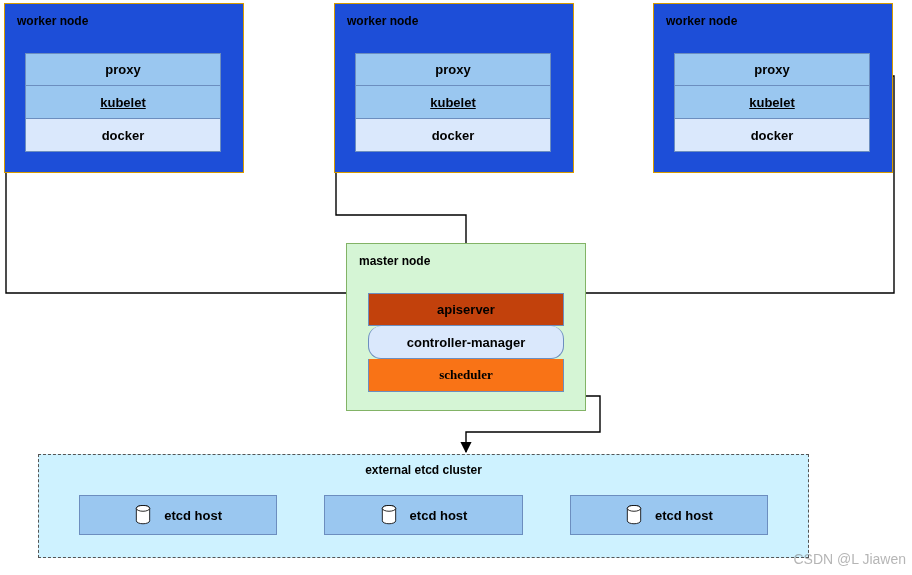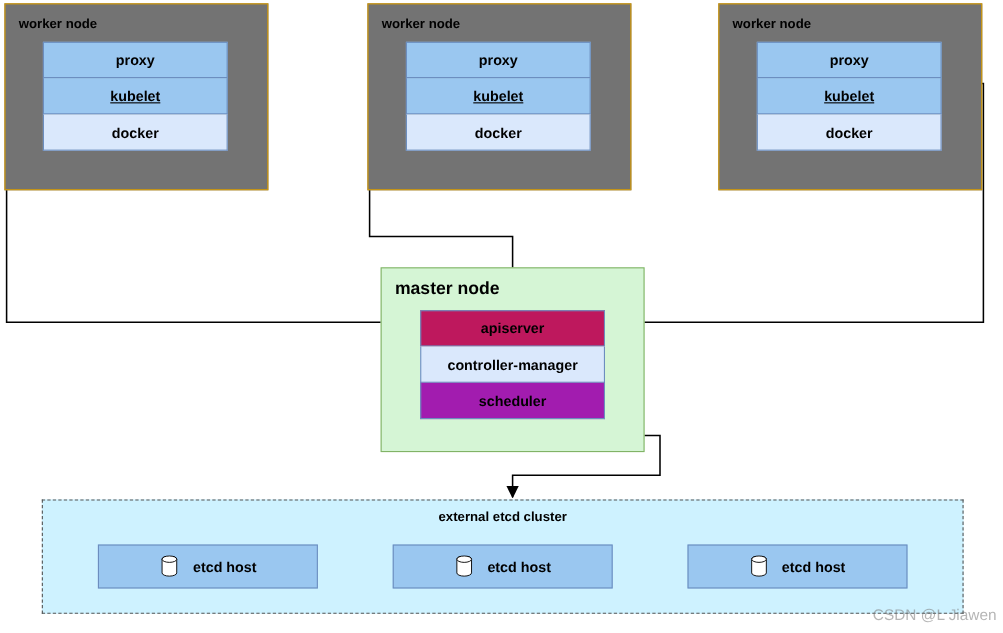--- a/index.html
+++ b/index.html
@@ -2,48 +2,48 @@
 <html><head>
   <meta charset="utf-8">
   <style>
     * { box-sizing: border-box; margin: 0; padding: 0; }
     body { width: 912px; height: 575px; position: relative; font-family: Arial, sans-serif; font-size: 12px; background: #fff; }
     
     .worker-node {
       position: absolute;
       width: 240px;
       height: 170px;
-      background: #737373;
+      background: #1d4ed8;
       border: 1px solid #d79b00;
       padding: 8px 10px 8px 8px;
     }
     .worker-title { font-weight: bold; font-size: 12px; padding: 2px 4px 10px 4px; }
-    .stack { margin: 0 auto; width: 168px; }
+    .stack { margin: 15px auto; width: 196px; }
     .row { border: 1px solid #6c8ebf; height: 33px; display: flex; align-items: center; justify-content: center; font-weight: bold; font-size: 13px; }
     .row.proxy { background: #9ac7f0; }
     .row.kubelet { background: #9ac7f0; border-top: none; text-decoration: underline; }
     .row.docker { background: #dae8fc; border-top: none; }
     
     .master-node {
       position: absolute;
       left: 346px; top: 243px;
       width: 240px; height: 168px;
       background: #d5f5d5;
       border: 1px solid #82b366;
       padding: 8px;
     }
-    .master-title { font-weight: bold; font-size: 16px; padding: 2px 4px 10px 4px; }
-    .row.apiserver { background: #be185d; }
-    .row.cmgr { background: #dae8fc; border-top: none; }
-    .row.sched { background: #a21caf; border-top: none; }
+    .master-title { font-weight: bold; font-size: 12px; padding: 2px 4px 10px 4px; }
+    .row.apiserver { background: #c2410c; }
+    .row.cmgr { background: #dae8fc; border-top: none; border-radius: 13px; }
+    .row.sched { background: #f97316; border-top: none; font-family: Liberation Serif, serif; }
     
     .etcd-cluster {
       position: absolute;
       left: 38px; top: 454px;
-      width: 838px; height: 104px;
+      width: 771px; height: 104px;
       background: #cef2ff;
       border: 1px dashed #555;
       text-align: center;
     }
     .etcd-title { font-weight: bold; font-size: 12px; padding: 8px 0 12px; }
     .etcd-hosts { display: flex; justify-content: space-around; padding: 6px 40px 0; gap: 47px; }
     .etcd-host { width: 200px; height: 40px; background: #9ac7f0; border: 1px solid #6c8ebf; display: flex; align-items: center; justify-content: center; gap: 12px; font-weight: bold; font-size: 13px; }
     
     .cylinder { width: 18px; height: 20px; position: relative; }
     .cylinder svg { width: 100%; height: 100%; }

